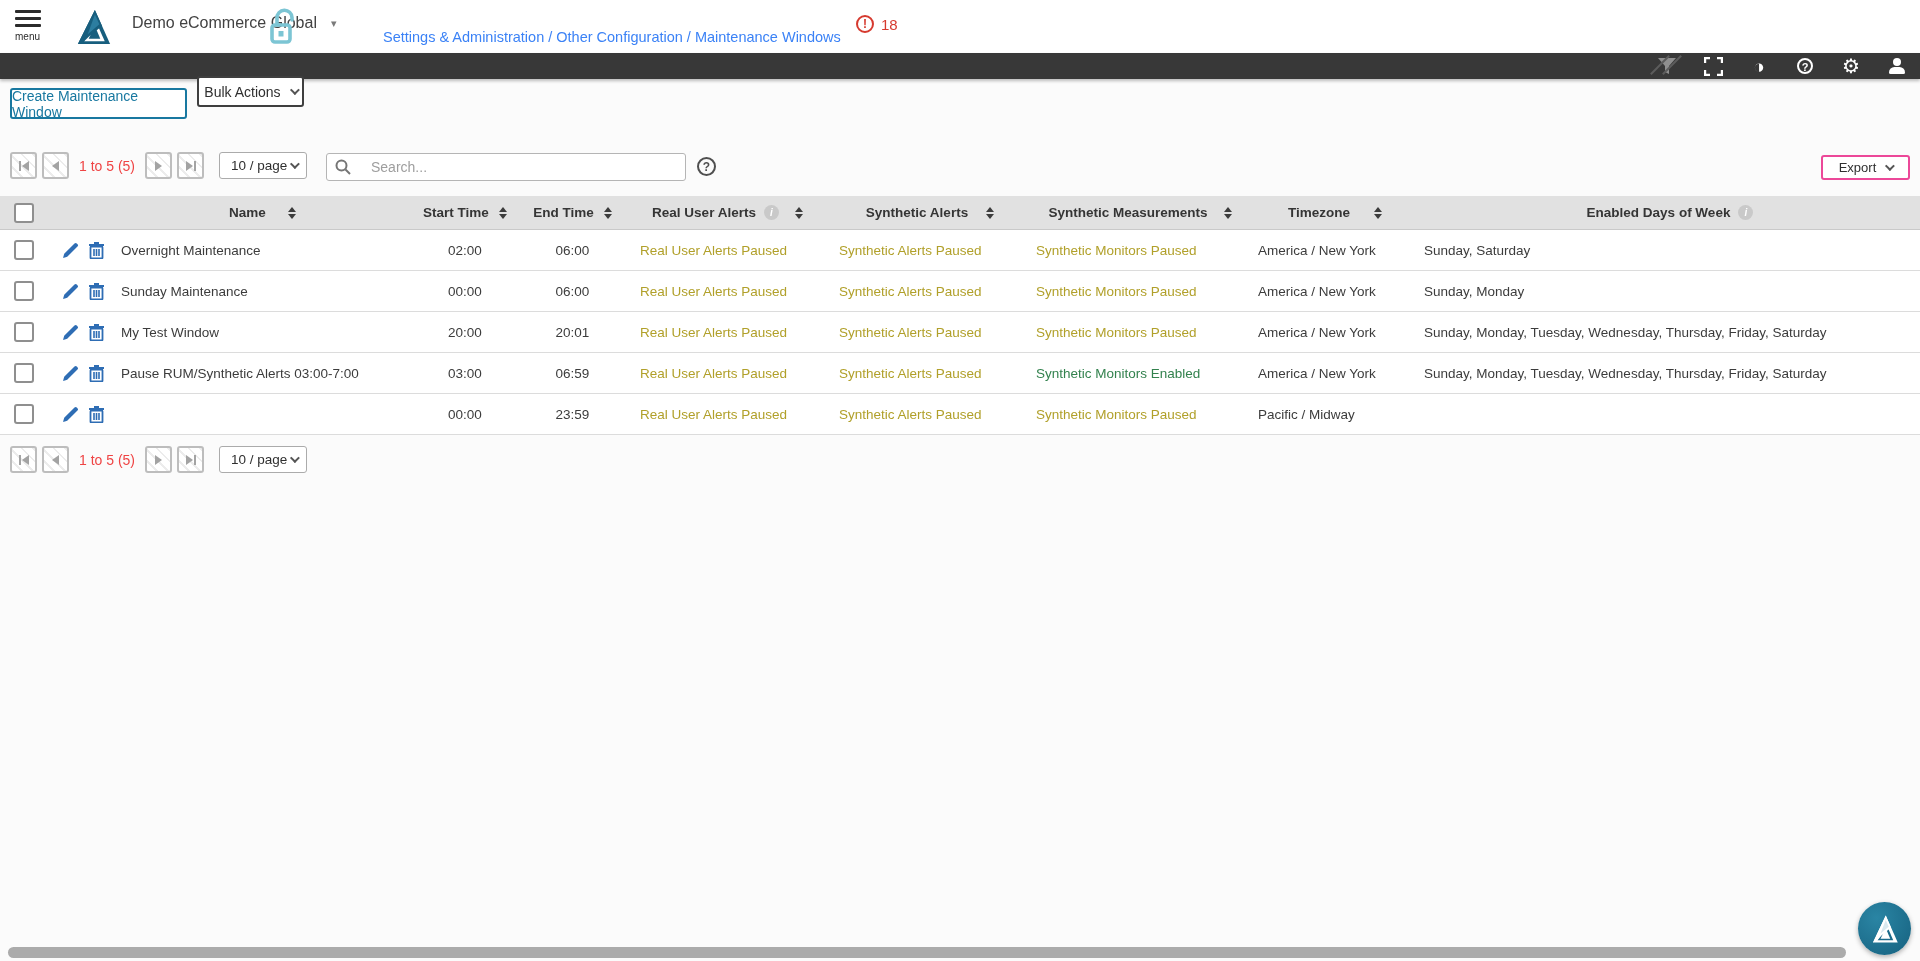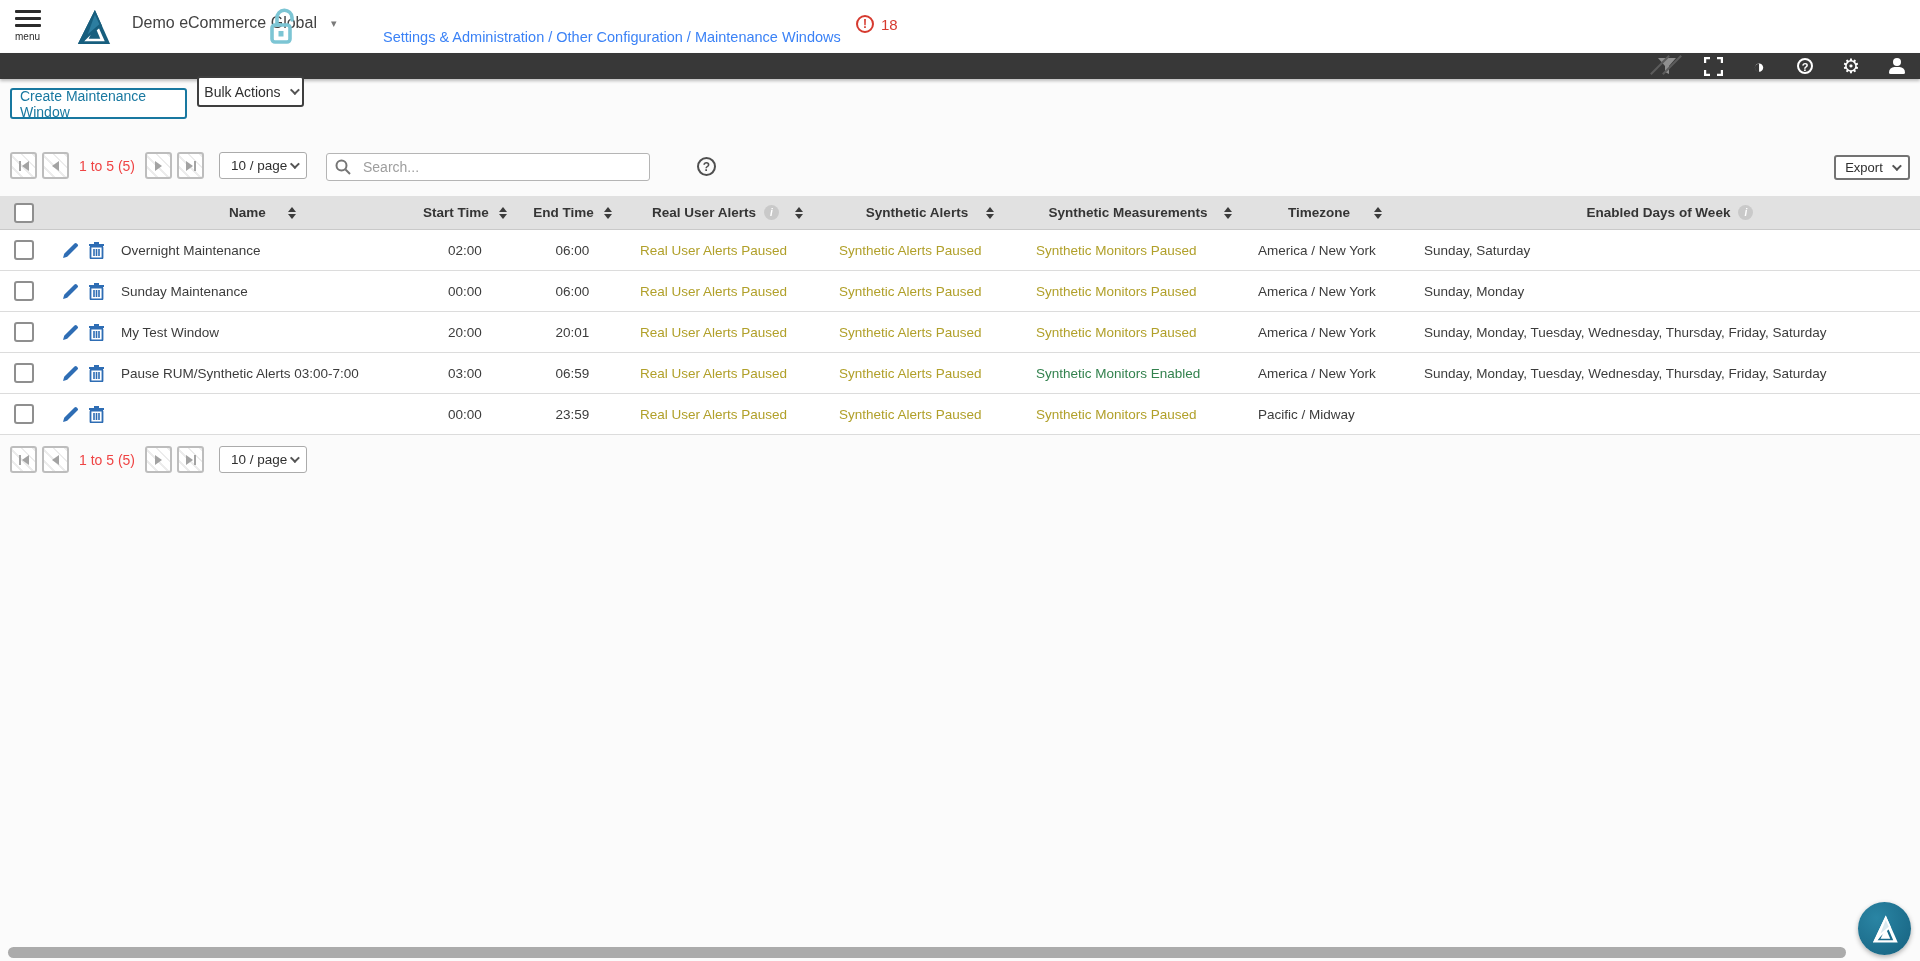--- a/index.html
+++ b/index.html
@@ -34,46 +34,46 @@
                  color:#fff; font-size:11px; font-weight:bold; text-align:center; line-height:15px; }
   .person { position:relative; width:16px; height:16px; }
   .person .head { position:absolute; top:0; left:4px; width:8px; height:8px; background:#fff; border-radius:50%; }
   .person .body { position:absolute; bottom:0; left:0; width:16px; height:7px; background:#fff; border-radius:7px 7px 2px 2px; }
   .hatch-line { position:absolute; width:2px; height:26px; background:#5c5c5c; transform:rotate(45deg); }
 
   
   .btn { display:inline-flex; align-items:center; justify-content:center; gap:9px; background:#fff;
          border-radius:3px; cursor:pointer; font-size:14px; }
   .btn-create { position:absolute; top:88px; left:10px; width:177px; height:31px;
-                border:2px solid #1878a0; color:#1878a0;padding-left:8px; }
+                border:2px solid #1878a0; color:#1878a0; }
   .btn-bulk { position:absolute; top:76px; left:197px; width:107px; height:31px;
               border:2px solid #3f3f3f; color:#2f2f2f; }
-  .btn-export { position:absolute; top:155px; right:10px; width:76px; height:25px;
-                border:2px solid #737373; color:#2f2f2f; font-size:13px; }
+  .btn-export { position:absolute; top:155px; right:10px; width:89px; height:25px;
+                border:2px solid #ec4899; color:#2f2f2f; font-size:13px; }
   .chev { width:7px; height:7px; border-right:2px solid #555; border-bottom:2px solid #555;
           transform:rotate(45deg) translateY(-2px); }
 
   
   .pager { position:absolute; display:flex; align-items:center; gap:5px; }
   .pager-top { top:152px; left:10px; }
   .pager-bottom { top:446px; left:10px; }
   .pg-btn { width:27px; height:27px; border:2px solid #bdbdbd; border-radius:3px; position:relative;
             background:repeating-linear-gradient(45deg,#ffffff 0 6px,#ececec 6px 8px);
             display:flex; align-items:center; justify-content:center; gap:1px; cursor:default; }
   .tri-l { width:0; height:0; border-top:5px solid transparent; border-bottom:5px solid transparent; border-right:7px solid #a3a3a3; }
   .tri-r { width:0; height:0; border-top:5px solid transparent; border-bottom:5px solid transparent; border-left:7px solid #a3a3a3; }
   .pg-bar { width:2px; height:10px; background:#a3a3a3; }
   .range-text { font-size:14px; color:#ef4444; margin:0 5px; }
   .page-size { width:88px; height:27px; border:1px solid #ababab; border-radius:3px; background:#fff;
                display:flex; align-items:center; justify-content:space-between; padding:0 9px 0 11px;
                font-size:13.5px; color:#2f2f2f; margin-left:10px; cursor:pointer; }
 
-  .search-wrap { position:absolute; top:153px; left:326px; width:324px; height:28px;
+  .search-wrap { position:absolute; top:153px; left:326px; width:360px; height:28px;
                  border:1px solid #b5b5b5; border-radius:3px; background:#fff;
-                 display:flex; align-items:center; padding:0 8px; gap:12px; }
+                 display:flex; align-items:center; padding:0 8px; gap:20px; }
   .search-input { border:none; outline:none; flex:1; font-size:14px; color:#333;
                   font-family:"Liberation Sans", sans-serif; background:transparent; }
   .search-input::placeholder { color:#9e9e9e; }
   .help-after-search { position:absolute; top:157px; left:697px; width:19px; height:19px;
                        border:2px solid #4f4f4f; border-radius:50%; color:#4f4f4f; font-size:12px;
                        font-weight:bold; text-align:center; line-height:16px; cursor:pointer; }
 
   
   .mtable { position:absolute; top:196px; left:0; width:1920px; font-size:13.5px; }
   .trow { display:flex; align-items:center; background:#fff; height:41px; border-bottom:1px solid #dcdcdc; }

